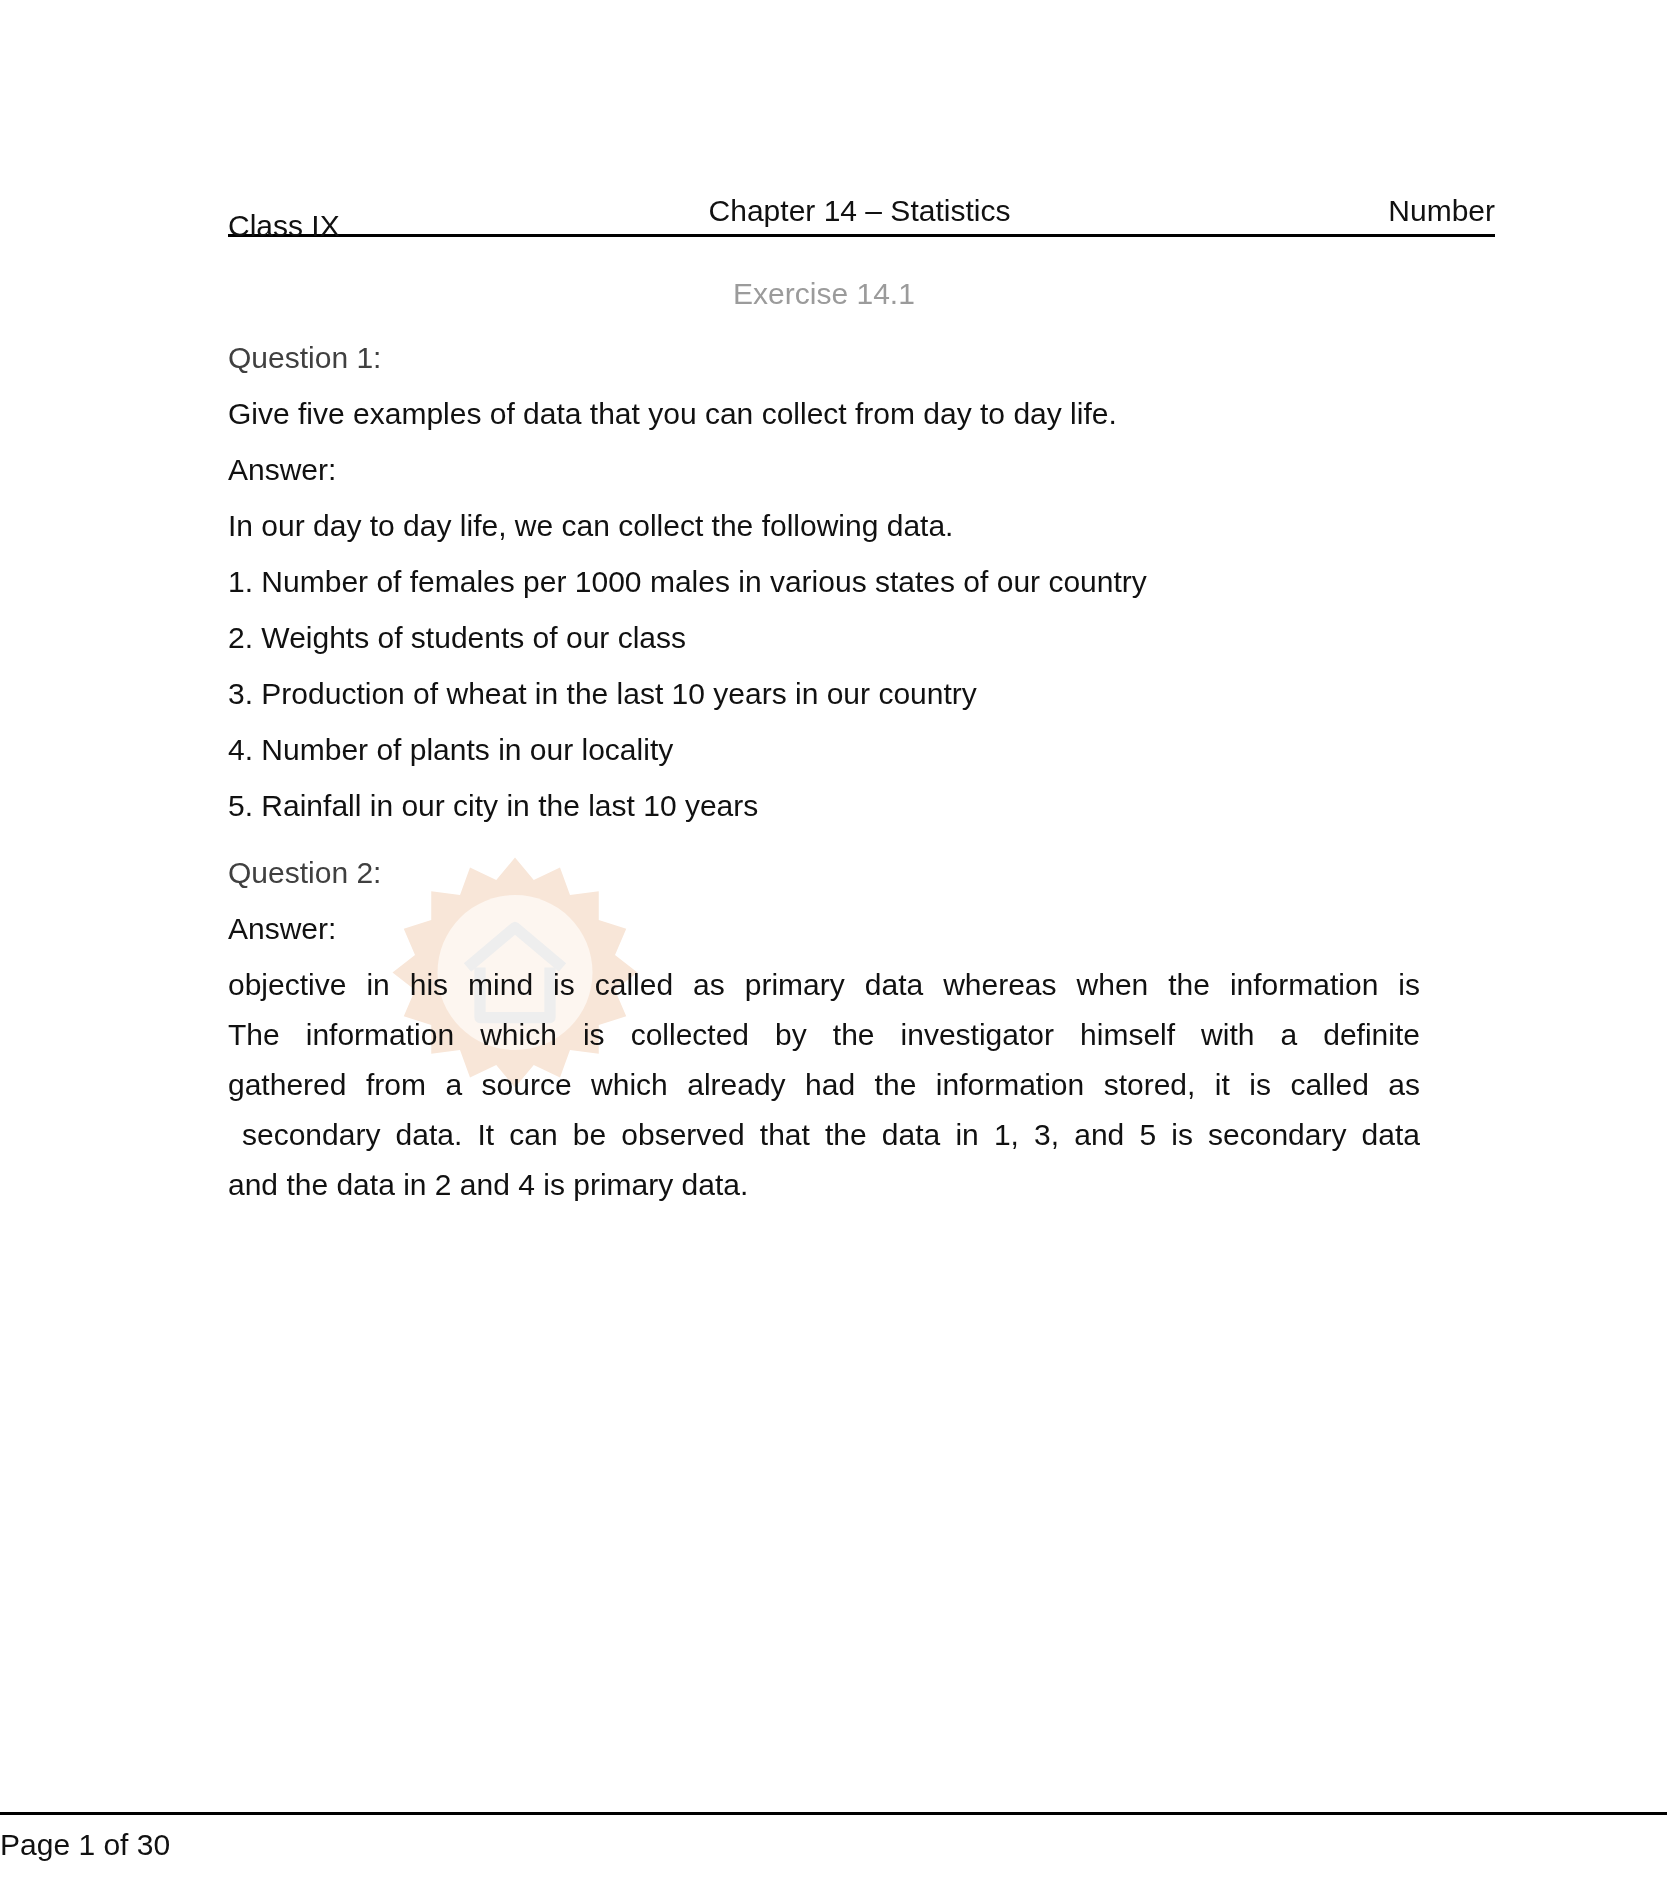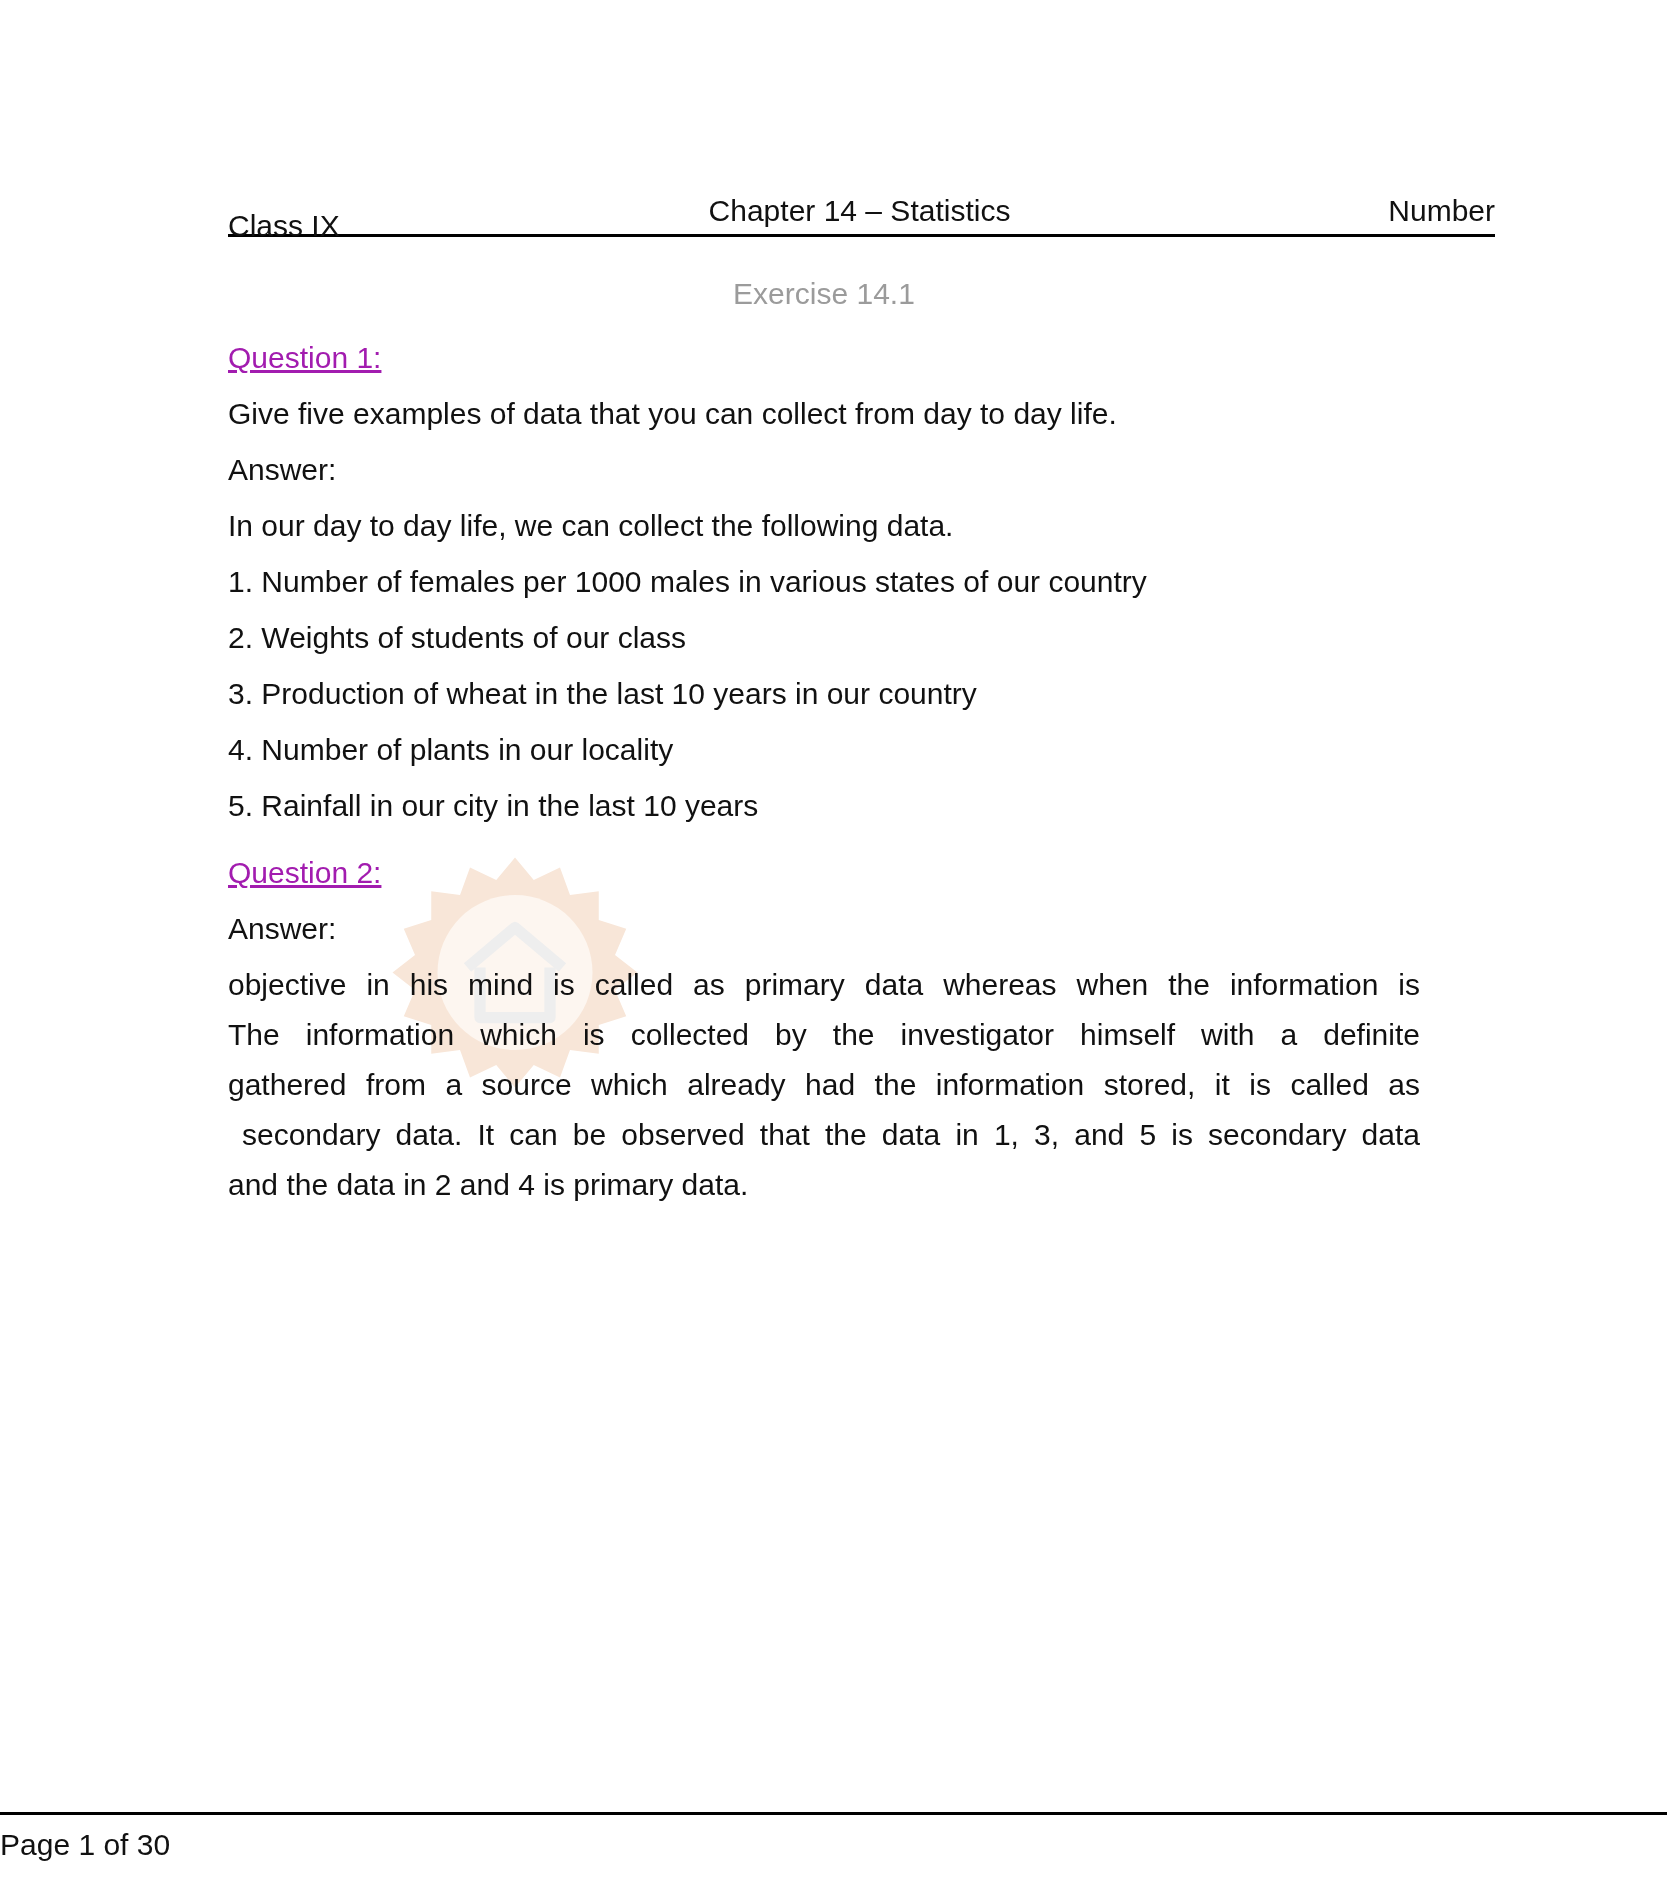--- a/index.html
+++ b/index.html
@@ -105,24 +105,23 @@
   }
   .ex-title {
     text-align: center;
     font-size: 30px;
     color: #9b9b9b;
     margin: 14px 0 12px 0;
     line-height: 44px;
   }
   .q-label {
     font-size: 30px;
-    color: #a21caf;
+    color: #404040;
     line-height: 50px;
     margin-top: 17px;
-    text-decoration: underline;
   }
   .para {
     font-size: 30px;
     color: #111111;
     line-height: 50px;
     margin-top: 6px;
   }
   .para.justify {
     text-align: justify;
     text-justify: inter-word;

